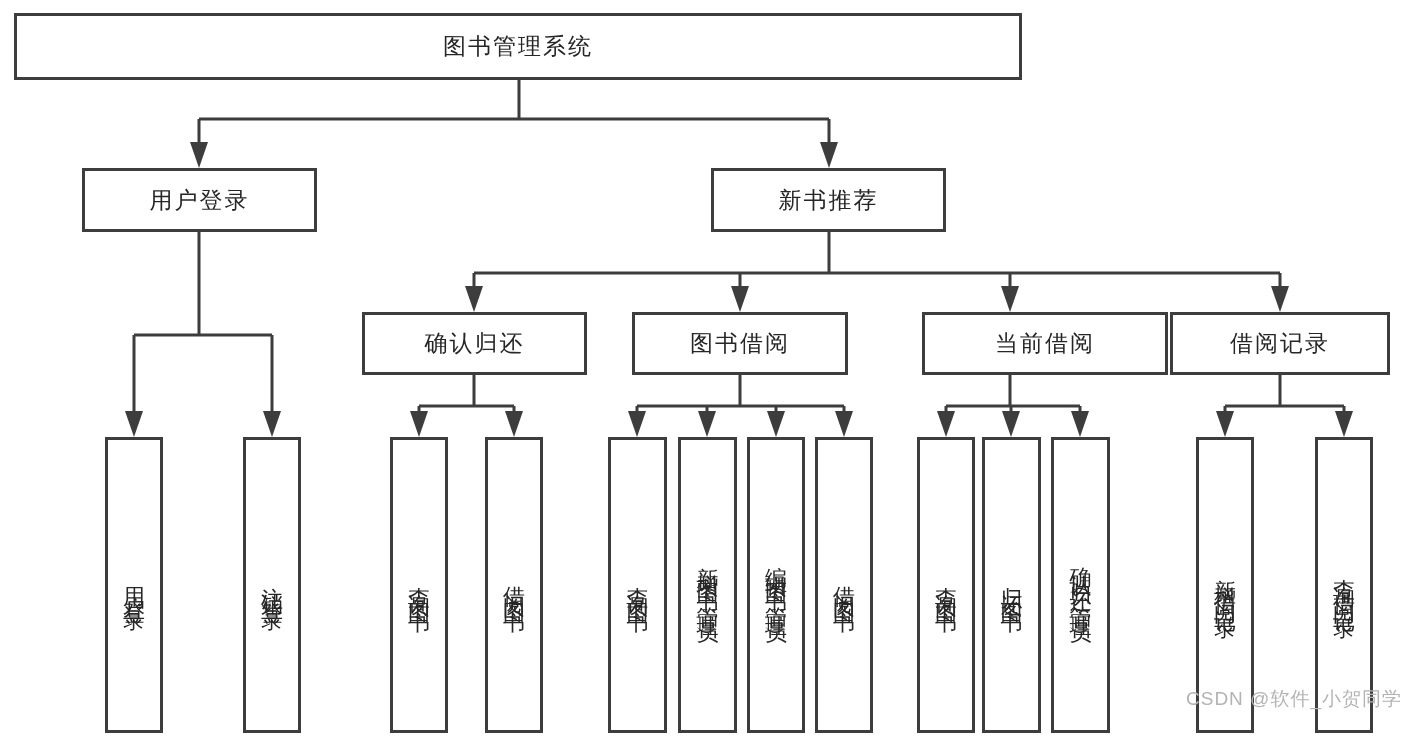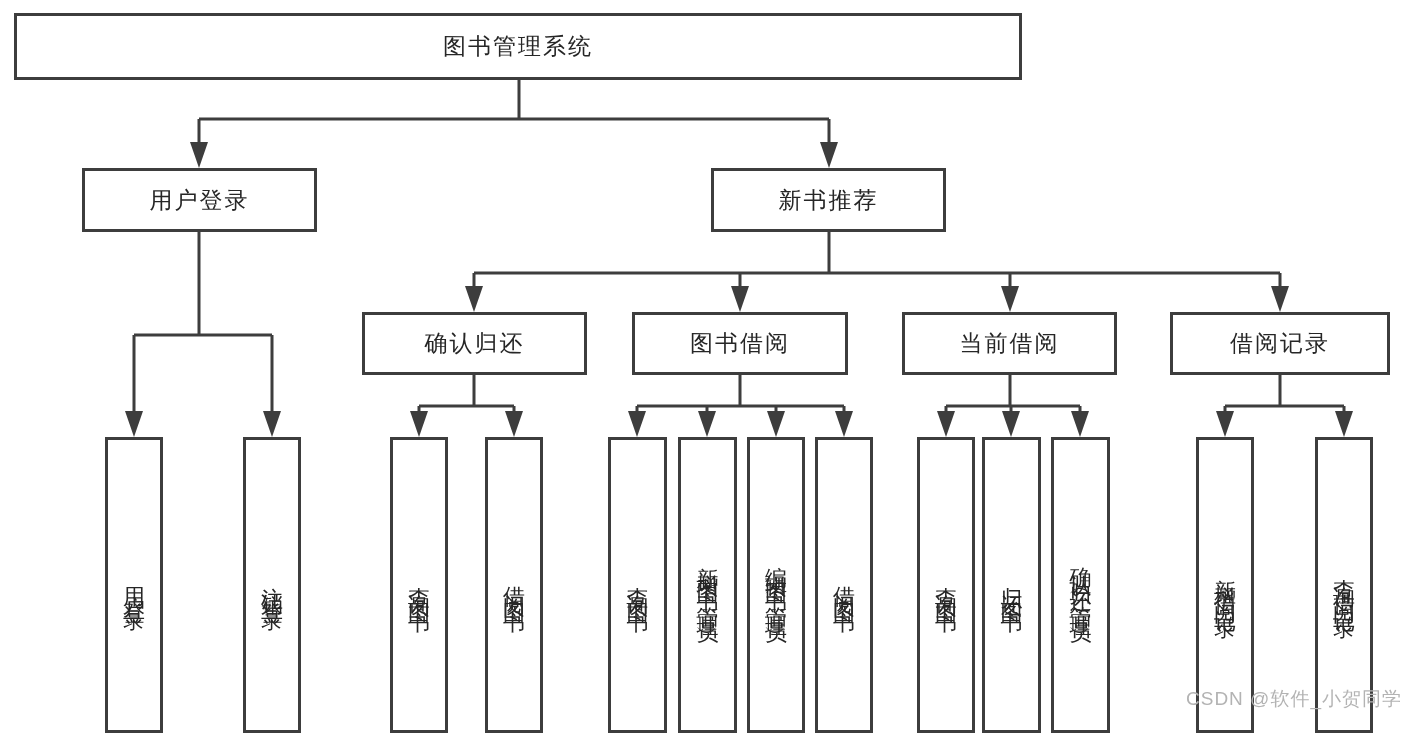--- a/index.html
+++ b/index.html
@@ -126,21 +126,21 @@
     </g>
   </svg>
 
   <div class="box hbox" style="left:14px; top:13px; width:1008px; height:67px;">图书管理系统</div>
 
   <div class="box hbox" style="left:82px; top:168px; width:235px; height:64px;">用户登录</div>
   <div class="box hbox" style="left:711px; top:168px; width:235px; height:64px;">新书推荐</div>
 
   <div class="box hbox" style="left:362px; top:312px; width:225px; height:63px;">确认归还</div>
   <div class="box hbox" style="left:632px; top:312px; width:216px; height:63px;">图书借阅</div>
-  <div class="box hbox" style="left:902px; top:312px; width:215px; height:63px;">当前借阅</div>
+  <div class="box hbox" style="left:922px; top:312px; width:246px; height:63px;">当前借阅</div>
   <div class="box hbox" style="left:1170px; top:312px; width:220px; height:63px;">借阅记录</div>
 
   <div class="box vbox" style="left:105px; top:437px; width:58px; height:296px;">用户登录</div>
   <div class="box vbox" style="left:243px; top:437px; width:58px; height:296px;">注销登录</div>
 
   <div class="box vbox" style="left:390px; top:437px; width:58px; height:296px;">查询图书</div>
   <div class="box vbox" style="left:485px; top:437px; width:58px; height:296px;">借阅图书</div>
 
   <div class="box vbox" style="left:608px; top:437px; width:59px; height:296px;">查询图书</div>
   <div class="box vbox" style="left:678px; top:437px; width:59px; height:296px;">新增图书（管理员）</div>

